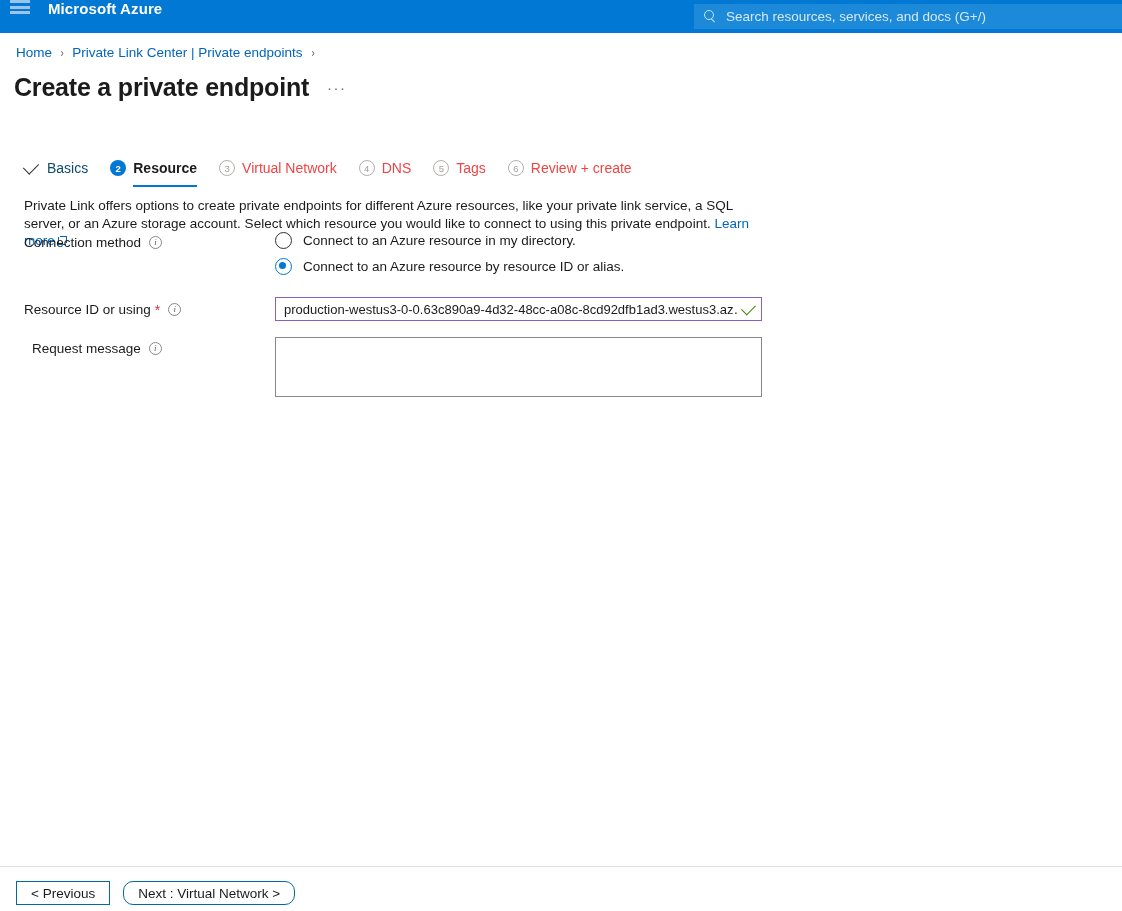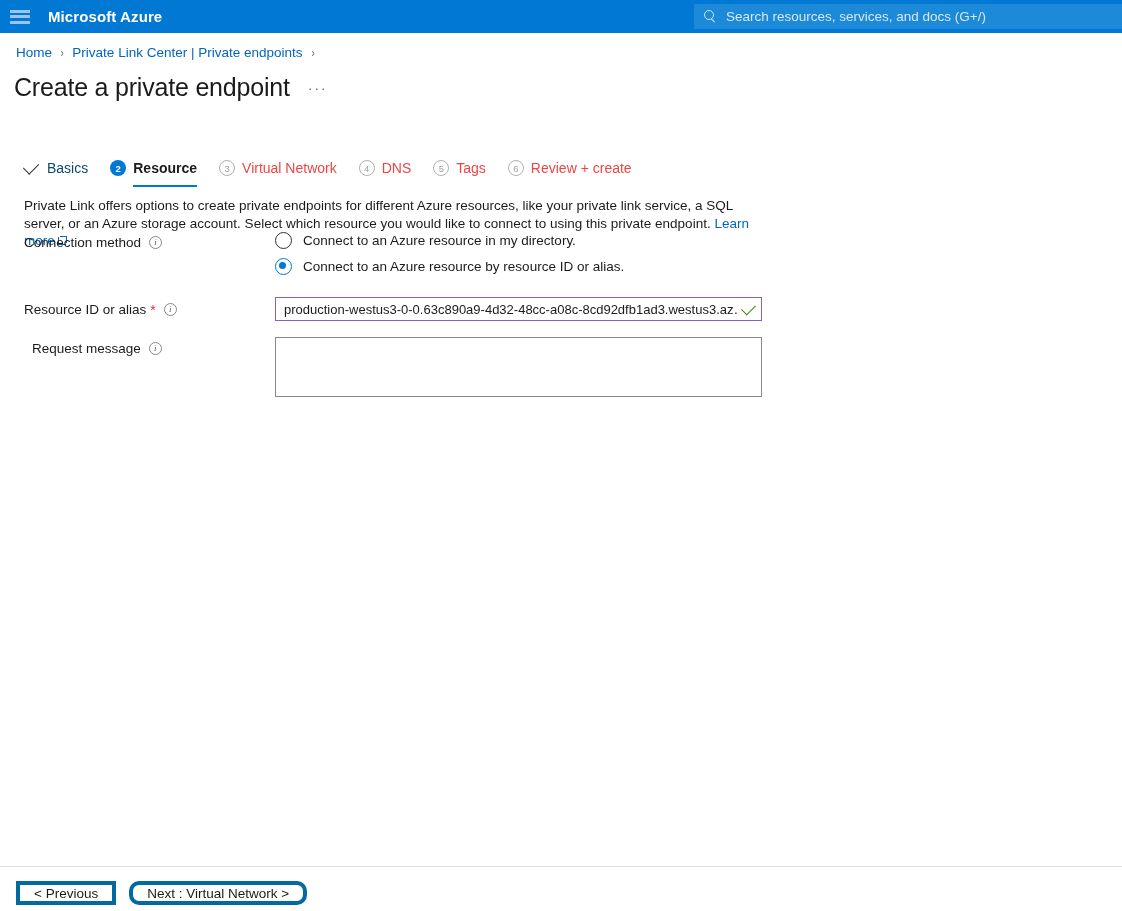--- a/index.html
+++ b/index.html
@@ -9,21 +9,21 @@
     background: #ffffff;
     font-family: "Liberation Sans", sans-serif;
     overflow: hidden;
   }
 
   
   .topbar {
     position: absolute; top: 0; left: 0;
     width: 1122px; height: 33px;
     background: #0078d4;
-    display: flex; align-items: center;
+    display: flex; 
   }
   .hamburger {
     width: 20px; height: 14px;
     margin-left: 10px; margin-right: 18px;
     display: flex; flex-direction: column; justify-content: space-between;
     cursor: pointer;
   }
   .hamburger span {
     display: block; height: 3px; width: 20px;
     background: #9ac4ea; border-radius: 0;
@@ -66,21 +66,21 @@
     color: #6b6b6b; font-size: 13px; margin: 0 8px;
     transform: scaleX(.75); display: inline-block;
   }
 
   
   .page-title-row {
     position: absolute; left: 14px; top: 72px;
     display: flex; align-items: flex-end;
   }
   .page-title {
-    font-size: 25px; color: #1b1b1b; font-weight: normal;
+    font-size: 25px; color: #1b1b1b; font-weight: bold;
     letter-spacing: -.2px; line-height: 30px;
   }
   .title-ellipsis {
     margin-left: 18px; margin-bottom: 6px;
     color: #6e6e6e; font-size: 15px; letter-spacing: 1.5px; cursor: pointer;
   }
 
   
   .tabs {
     position: absolute; left: 24px; top: 155px;
@@ -190,21 +190,21 @@
   
   .footer-divider {
     position: absolute; left: 0; top: 866px;
     width: 1122px; height: 1px; background: #e1dfdd;
   }
   .footer {
     position: absolute; left: 16px; top: 881px;
     display: flex; align-items: center;
   }
   .btn {
-    height: 24px; border: 4px solid #0369a1; background: #ffffff;
+    height: 24px; border: 1px solid #0369a1; background: #ffffff;
     color: #1b1b1b; font-size: 13.5px;
     font-family: "Liberation Sans", sans-serif;
     display: flex; align-items: center; justify-content: center;
     cursor: pointer; padding: 0 14px; white-space: nowrap;
   }
   .btn + .btn { margin-left: 13px; border-radius: 10px; }
 </style>
 </head>
 <body>
 
@@ -275,21 +275,21 @@
   <span class="radio"></span>
   <span class="radio-label">Connect to an Azure resource in my directory.</span>
 </div>
 
 <div class="radio-row" style="top:258px;">
   <span class="radio checked"></span>
   <span class="radio-label">Connect to an Azure resource by resource ID or alias.</span>
 </div>
 
 <div class="form-label" style="left:24px; top:302px;">
-  <span>Resource ID or alias</span>
+  <span>Resource ID or using</span>
   <span class="req-star">*</span>
   <span class="info-icon">i</span>
 </div>
 
 <div class="resource-input-wrap">
   <span class="val">production-westus3-0-0.63c890a9-4d32-48cc-a08c-8cd92dfb1ad3.westus3.az…</span>
   <span class="ok-check"></span>
 </div>
 
 <div class="form-label" style="left:32px; top:341px;">

